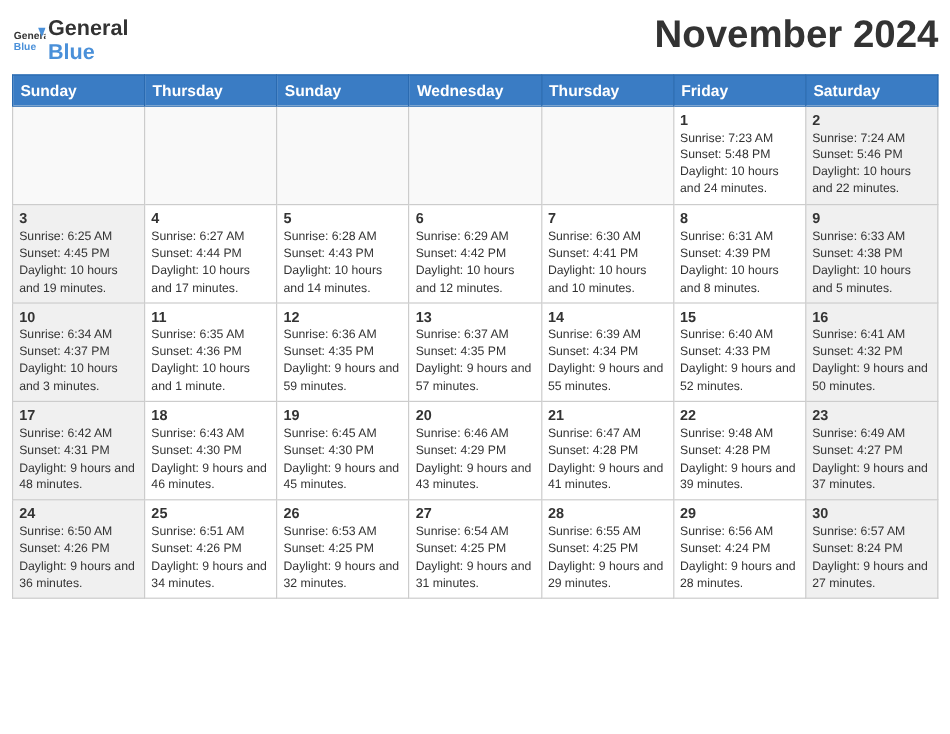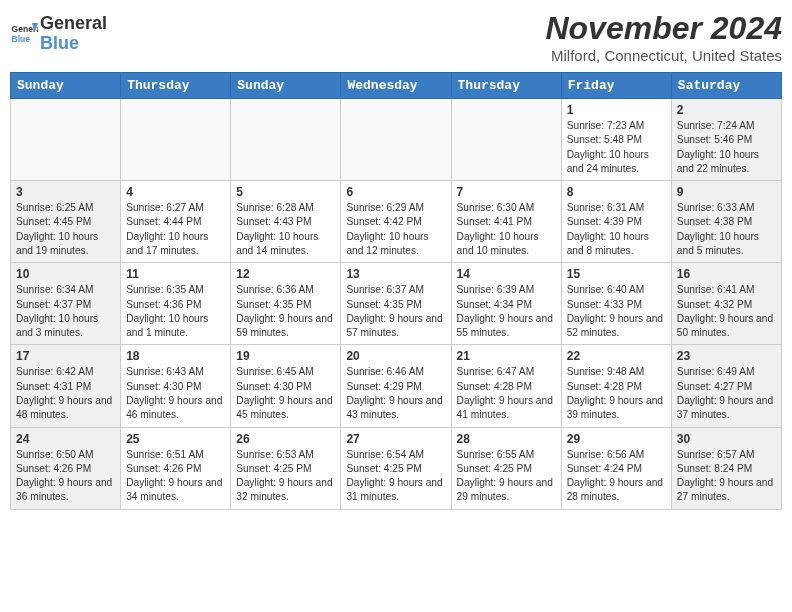--- a/index.html
+++ b/index.html
@@ -35,40 +35,38 @@
       height: 28px;
       margin-right: 2px;
     }
     .title-area {
       text-align: right;
     }
     .month-title {
       font-size: 32px;
       font-weight: bold;
       color: #333;
-      font-style: italic;
     }
     .location {
       font-size: 15px;
       color: #555;
     }
     table {
       width: 100%;
       border-collapse: collapse;
       table-layout: fixed;
     }
     th {
       background-color: #3a7cc4;
       color: #fff;
       text-align: left;
       padding: 5px 6px;
       font-size: 13px;
       font-weight: bold;
       border: 1px solid #2a6ab0;
-      font-family: Liberation Mono, monospace;
     }
     td {
       border: 1px solid #ccc;
       vertical-align: top;
       padding: 4px 5px;
       font-size: 10.5px;
       color: #333;
       height: 80px;
     }
     td.empty {
@@ -103,21 +101,20 @@
       <text x="2" y="28" font-size="11" font-weight="bold" fill="#4a90d9" font-family="Arial">Blue</text>
       <polygon points="28,4 36,4 32,14" fill="#4a90d9"></polygon>
     </svg>
     <div class="logo-text">
       <div>General</div>
       <div><span>Blue</span></div>
     </div>
   </div>
   <div class="title-area">
     <div class="month-title">November 2024</div>
-    <div class="location">Milford, Connecticut, United States</div>
   </div>
 </div>
 
 <table>
   <thead>
     <tr id="header-row">
         <th>Sunday</th>
         <th>Thursday</th>
         <th>Sunday</th>
         <th>Wednesday</th>

